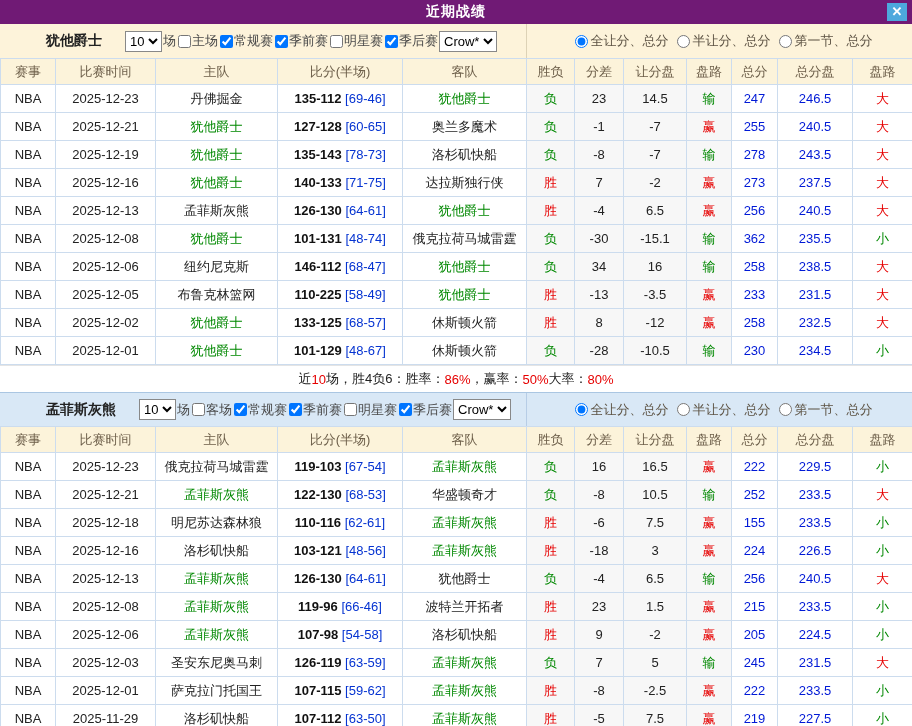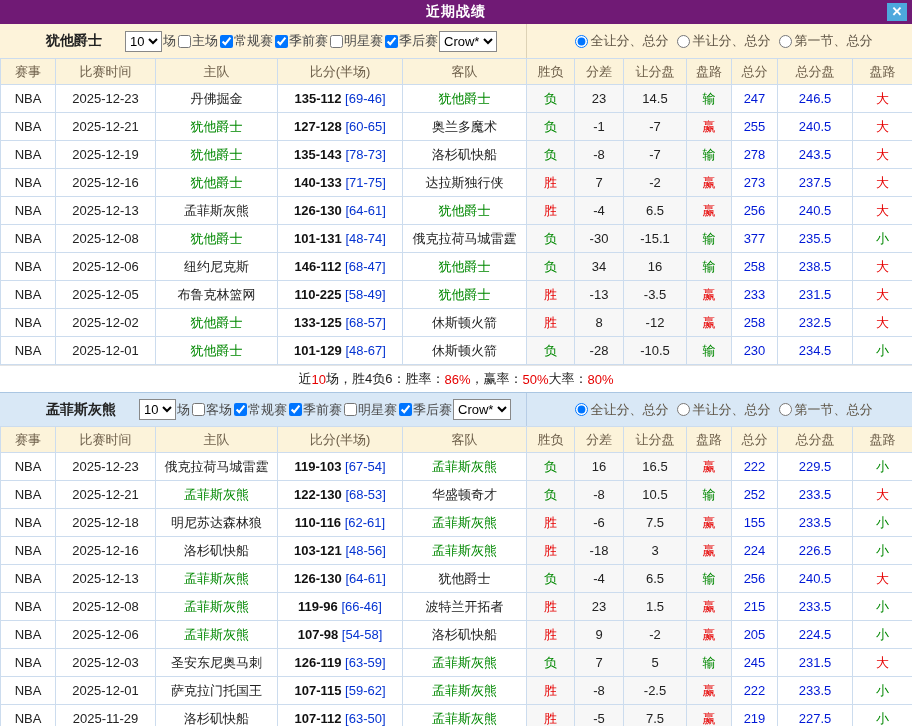--- a/index.html
+++ b/index.html
@@ -217,21 +217,21 @@
       <tr>
         <td>NBA</td>
         <td>2025-12-08</td>
         <td class="green">犹他爵士</td>
         <td><span class="score">101-131</span><span class="half"> [48-74]</span></td>
         <td>俄克拉荷马城雷霆</td>
         <td class="green shade">负</td>
         <td class="shade">-30</td>
         <td class="shade">-15.1</td>
         <td class="green shade">输</td>
-        <td class="blue">377</td>
+        <td class="blue">362</td>
         <td class="blue">235.5</td>
         <td class="green">小</td>
       </tr>
       <tr>
         <td>NBA</td>
         <td>2025-12-06</td>
         <td>纽约尼克斯</td>
         <td><span class="score">146-112</span><span class="half"> [68-47]</span></td>
         <td class="green">犹他爵士</td>
         <td class="green shade">负</td>

